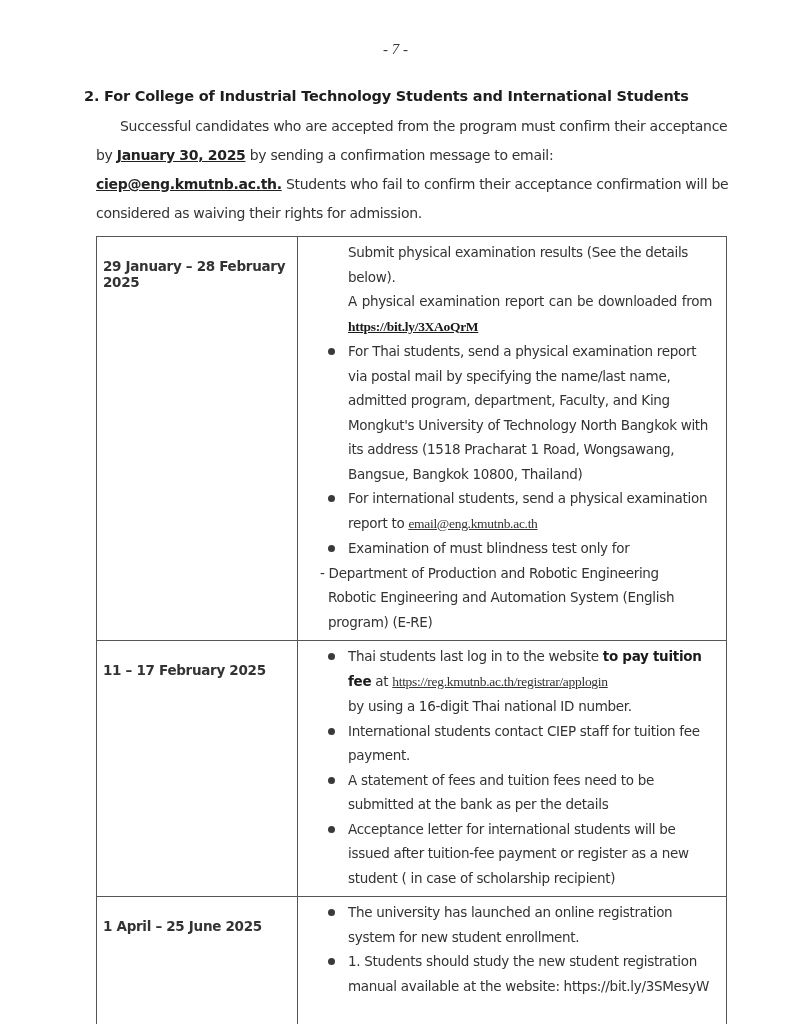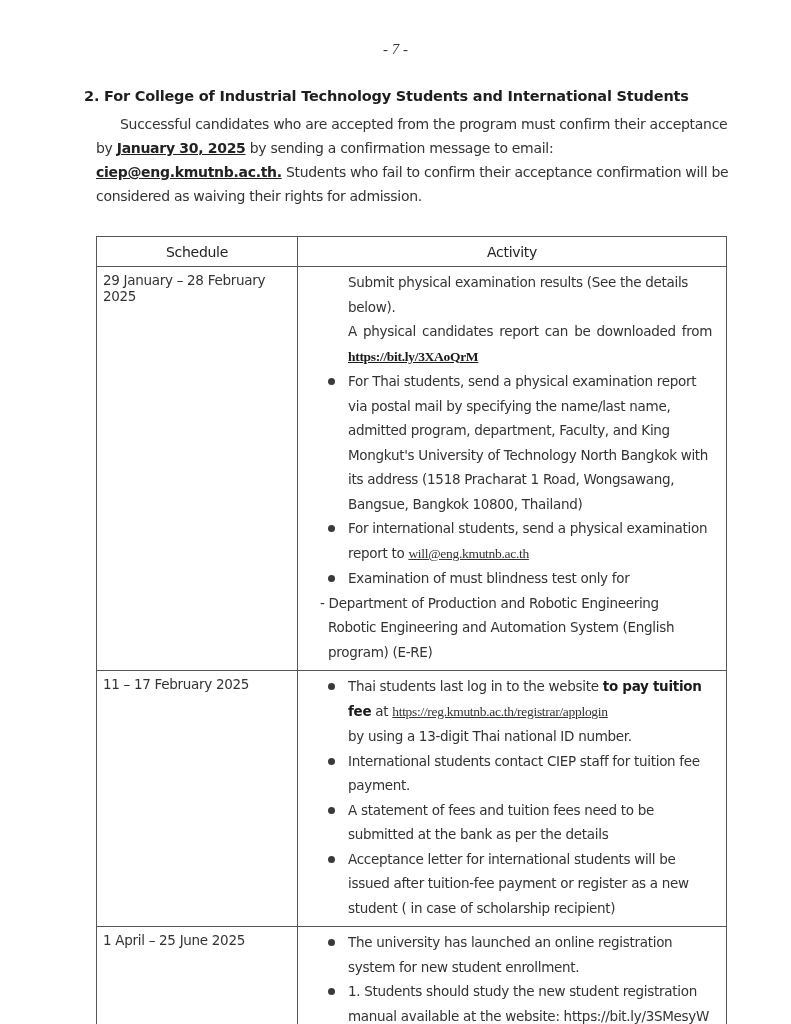--- a/index.html
+++ b/index.html
@@ -3,28 +3,28 @@
 <meta charset="utf-8">
 <style>
   html, body { margin:0; padding:0; background:#ffffff; }
   body { width:791px; height:1024px; overflow:hidden; position:relative;
          font-family:"DejaVu Sans", sans-serif; color:#2a2a2a; }
   .page-number { position:absolute; top:41px; left:0; width:791px; text-align:center;
                  font-family:"Liberation Serif", serif; font-size:15px; font-style:italic; color:#333; }
   .section-title { position:absolute; top:88px; left:84px; font-size:14.5px; font-weight:600;
                    color:#1e1e1e; letter-spacing:-0.2px; }
   .intro { position:absolute; top:112px; left:96px; width:640px; font-size:14px;
-           line-height:24px; color:#333; letter-spacing:-0.3px; }
+           line-height:29px; color:#333; letter-spacing:-0.3px; }
   .intro p { margin:0; text-indent:24px; }
   .intro .u { text-decoration:underline; color:#222; font-weight:600; }
   table.sched { position:absolute; top:236px; left:96px; width:631px; border-collapse:collapse;
                 border:1.5px solid #444; font-size:13.5px; letter-spacing:-0.3px; }
   table.sched th, table.sched td { border:1.2px solid #555; vertical-align:top; }
   table.sched th { font-weight:500; font-size:14px; height:27px; text-align:center; vertical-align:middle; color:#222; }
-  td.sch { width:188px; padding:5px 6px; color:#333; }
+  td.sch { width:188px; padding:21px 6px; color:#333;font-weight:bold; }
   td.act { padding:3px 10px 6px 30px; color:#333; line-height:24.5px; }
   .plain { margin:0 4px 0 20px; }
   .plain.justify { text-align:justify; text-align-last:justify; }
   ul.b { list-style:none; margin:0; padding:0; }
   ul.b li { position:relative; padding-left:20px; margin:0; }
   ul.b li .dot { position:absolute; left:0; top:9px; width:7px; height:7px; border-radius:50%;
                  background:#3a3a3a; }
   .u2 { text-decoration:underline;font-family:Liberation Serif, serif; }
   .bold { font-weight:700; color:#1a1a1a; }
   .dash { margin-left:0; }
@@ -36,46 +36,42 @@
 <div class="page-number">- 7 -</div>
 
 <div class="section-title">2. For College of Industrial Technology Students and International Students</div>
 
 <div class="intro">
   <p><span>Successful candidates who are accepted from the program must confirm their acceptance by </span><span class="u">January 30, 2025</span><span> by sending a confirmation message to email: </span><span class="u">ciep@eng.kmutnb.ac.th.</span><span> Students who fail to confirm their acceptance confirmation will be considered as waiving their rights for admission.</span></p>
 </div>
 
 <table class="sched">
   <tbody>
-      <tr>
-    <th>Schedule</th>
-    <th>Activity</th>
-  </tr>
 
   <tr>
     <td class="sch">29 January – 28 February 2025</td>
     <td class="act">
       <div class="plain">Submit physical examination results (See the details below).</div>
-      <div class="plain justify">A physical candidates report can be downloaded from</div>
+      <div class="plain justify">A physical examination report can be downloaded from</div>
       <div class="plain"><span class="u2 bold">https://bit.ly/3XAoQrM</span></div>
       <ul class="b">
         <li><span class="dot"></span><span>For Thai students, send a physical examination report via postal mail by specifying the name/last name, admitted program, department, Faculty, and King Mongkut's University of Technology North Bangkok with its address (1518 Pracharat 1 Road, Wongsawang, Bangsue, Bangkok 10800, Thailand)</span></li>
-        <li><span class="dot"></span><span>For international students, send a physical examination report to </span><span class="u2">will@eng.kmutnb.ac.th</span></li>
+        <li><span class="dot"></span><span>For international students, send a physical examination report to </span><span class="u2">email@eng.kmutnb.ac.th</span></li>
         <li><span class="dot"></span><span>Examination of must blindness test only for</span></li>
       </ul>
       <div class="dash" style="margin-left:-8px">- Department of Production and Robotic Engineering</div>
       <div>Robotic Engineering and Automation System (English program) (E-RE)</div>
     </td>
   </tr>
 
   <tr>
     <td class="sch">11  – 17 February 2025</td>
     <td class="act">
       <ul class="b">
-        <li><span class="dot"></span><span>Thai students last log in to the website </span><span class="bold">to pay tuition fee</span><span> at </span><span class="u2">https://reg.kmutnb.ac.th/registrar/applogin</span><br><span>by using a 13-digit Thai national ID number.</span></li>
+        <li><span class="dot"></span><span>Thai students last log in to the website </span><span class="bold">to pay tuition fee</span><span> at </span><span class="u2">https://reg.kmutnb.ac.th/registrar/applogin</span><br><span>by using a 16-digit Thai national ID number.</span></li>
         <li><span class="dot"></span><span>International students contact CIEP staff for tuition fee payment.</span></li>
         <li><span class="dot"></span><span>A statement of fees and tuition fees need to be submitted at the bank as per the details</span></li>
         <li><span class="dot"></span><span>Acceptance letter for international students will be issued after tuition-fee payment or register as a new student ( in case of scholarship recipient)</span></li>
       </ul>
     </td>
   </tr>
 
   <tr class="clip-row">
     <td class="sch">1 April – 25 June 2025</td>
     <td class="act">

